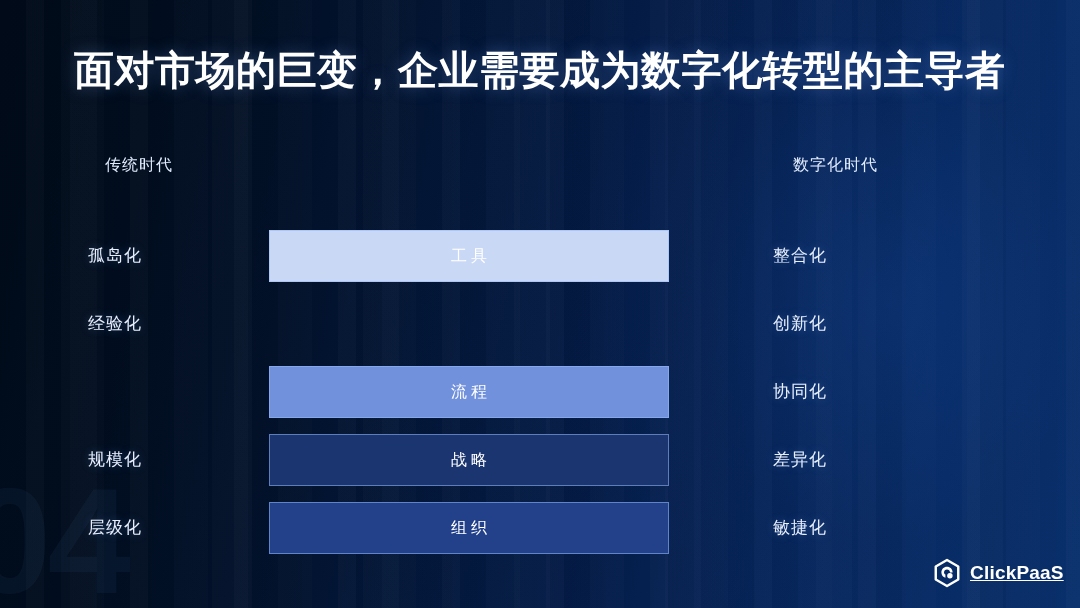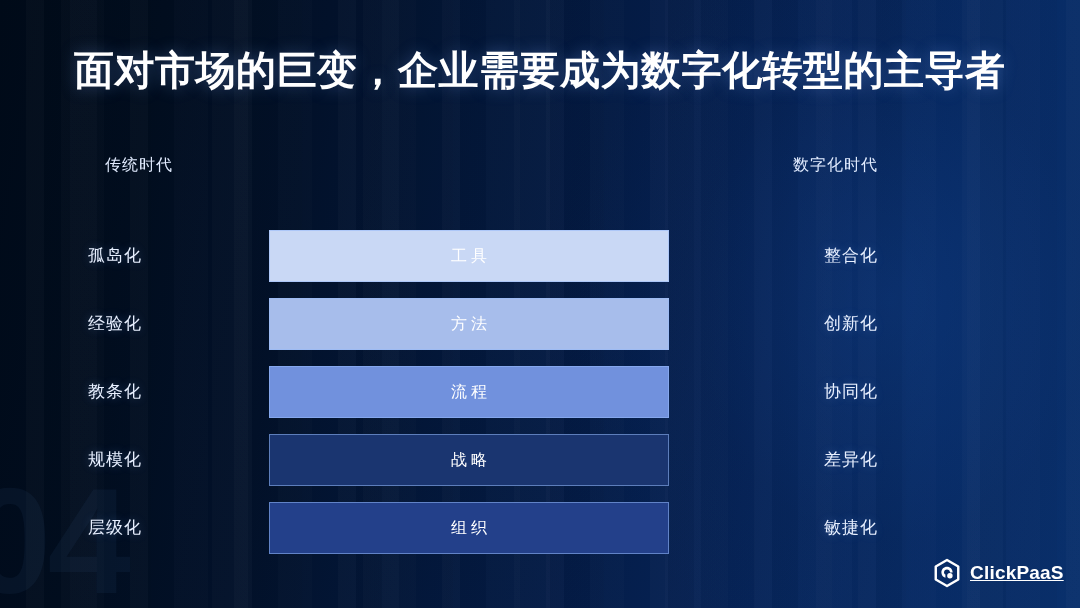--- a/index.html
+++ b/index.html
@@ -117,21 +117,21 @@
     position: absolute;
     top: 0;
     height: 52px;
     line-height: 52px;
     font-size: 17px;
     color: #e8f0ff;
     letter-spacing: 1px;
     text-shadow: 0 0 10px rgba(120,170,255,0.30);
   }
   .side-label.left  { left: 88px; }
-  .side-label.right { left: 824px; }
+  .side-label.right { left: 773px; }
 
   .bar {
     position: absolute;
     left: 269px;
     width: 400px;
     height: 52px;
     box-sizing: border-box;
     border: 1px solid rgba(150,185,250,0.55);
     display: flex;
     align-items: center;
@@ -182,27 +182,23 @@
   <div class="rows" id="rows-container">
       <div class="row">
         <div class="side-label left">孤岛化</div>
         <div class="bar" style="background: rgb(201, 216, 245);">
           <span class="bar-text">工具</span>
         </div>
         <div class="side-label right">整合化</div>
       </div>
       <div class="row">
         <div class="side-label left">经验化</div>
-        <div class="bar" style="background: rgb(167, 189, 235);">
-          <span class="bar-text">方法</span>
-        </div>
         <div class="side-label right">创新化</div>
       </div>
       <div class="row">
-        <div class="side-label left">教条化</div>
         <div class="bar" style="background: rgb(113, 145, 221);">
           <span class="bar-text">流程</span>
         </div>
         <div class="side-label right">协同化</div>
       </div>
       <div class="row">
         <div class="side-label left">规模化</div>
         <div class="bar" style="background: rgb(26, 53, 112);">
           <span class="bar-text">战略</span>
         </div>

